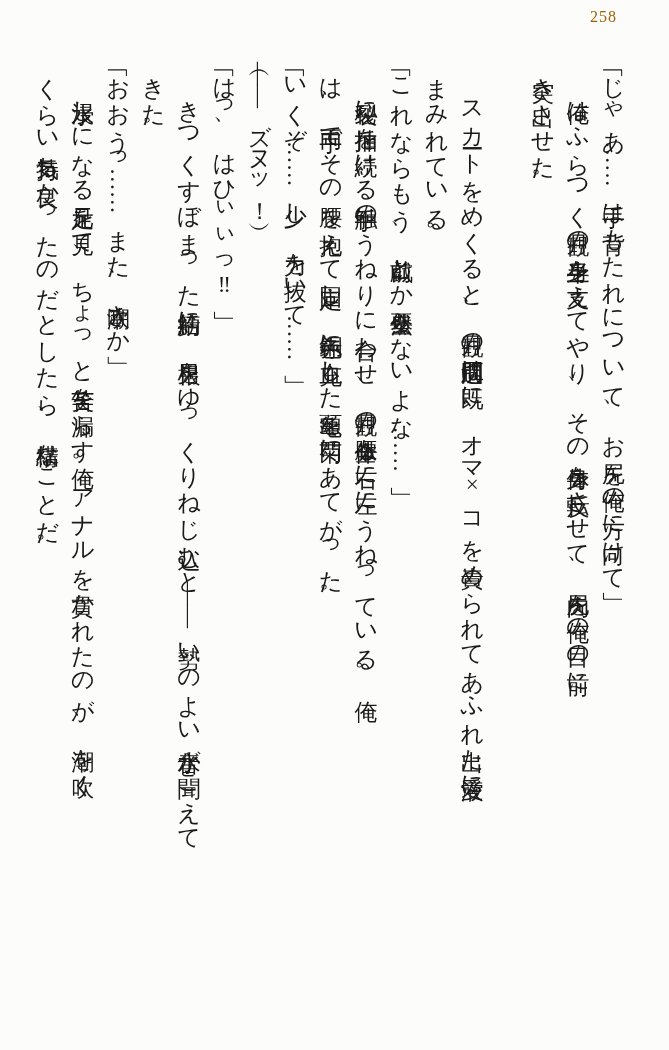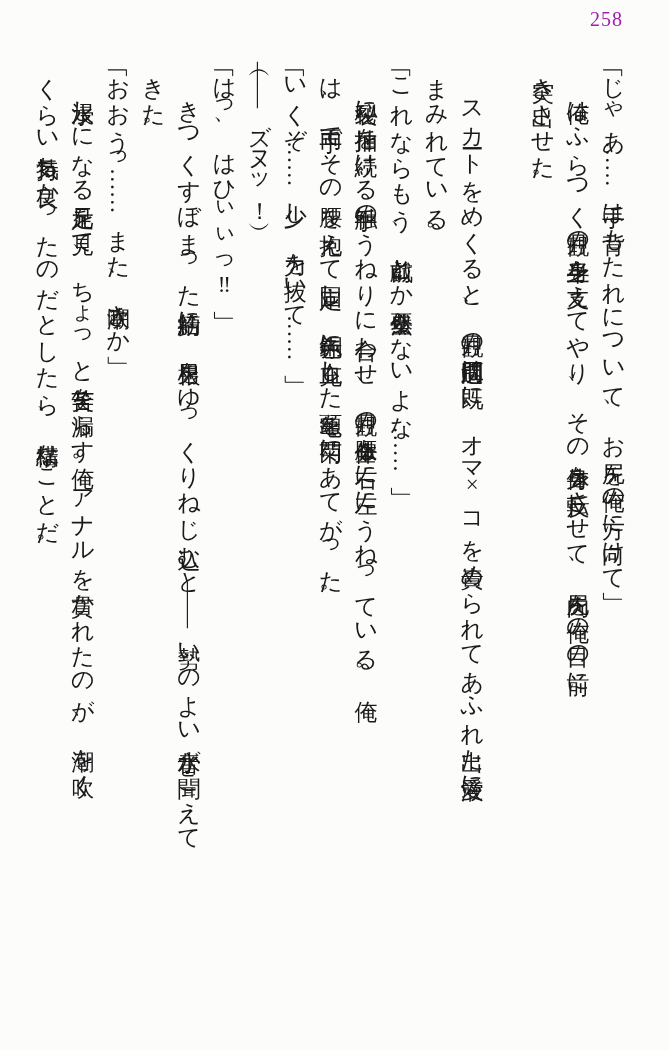--- a/index.html
+++ b/index.html
@@ -16,23 +16,23 @@
   .page {
     position: relative;
     width: 669px;
     height: 1050px;
     background: #fcfcfb;
   }
   .page-number {
     position: absolute;
     top: 8px;
     left: 590px;
-    font-size: 20px;
+    font-size: 16px;
     letter-spacing: 1px;
-    color: #a21caf;
+    color: #a16207;
   }
   .text-block {
     position: absolute;
     top: 62px;
     right: 38px;
     width: 604px;
     height: 928px;
     writing-mode: vertical-rl;
     text-orientation: mixed;
     font-size: 23px;

